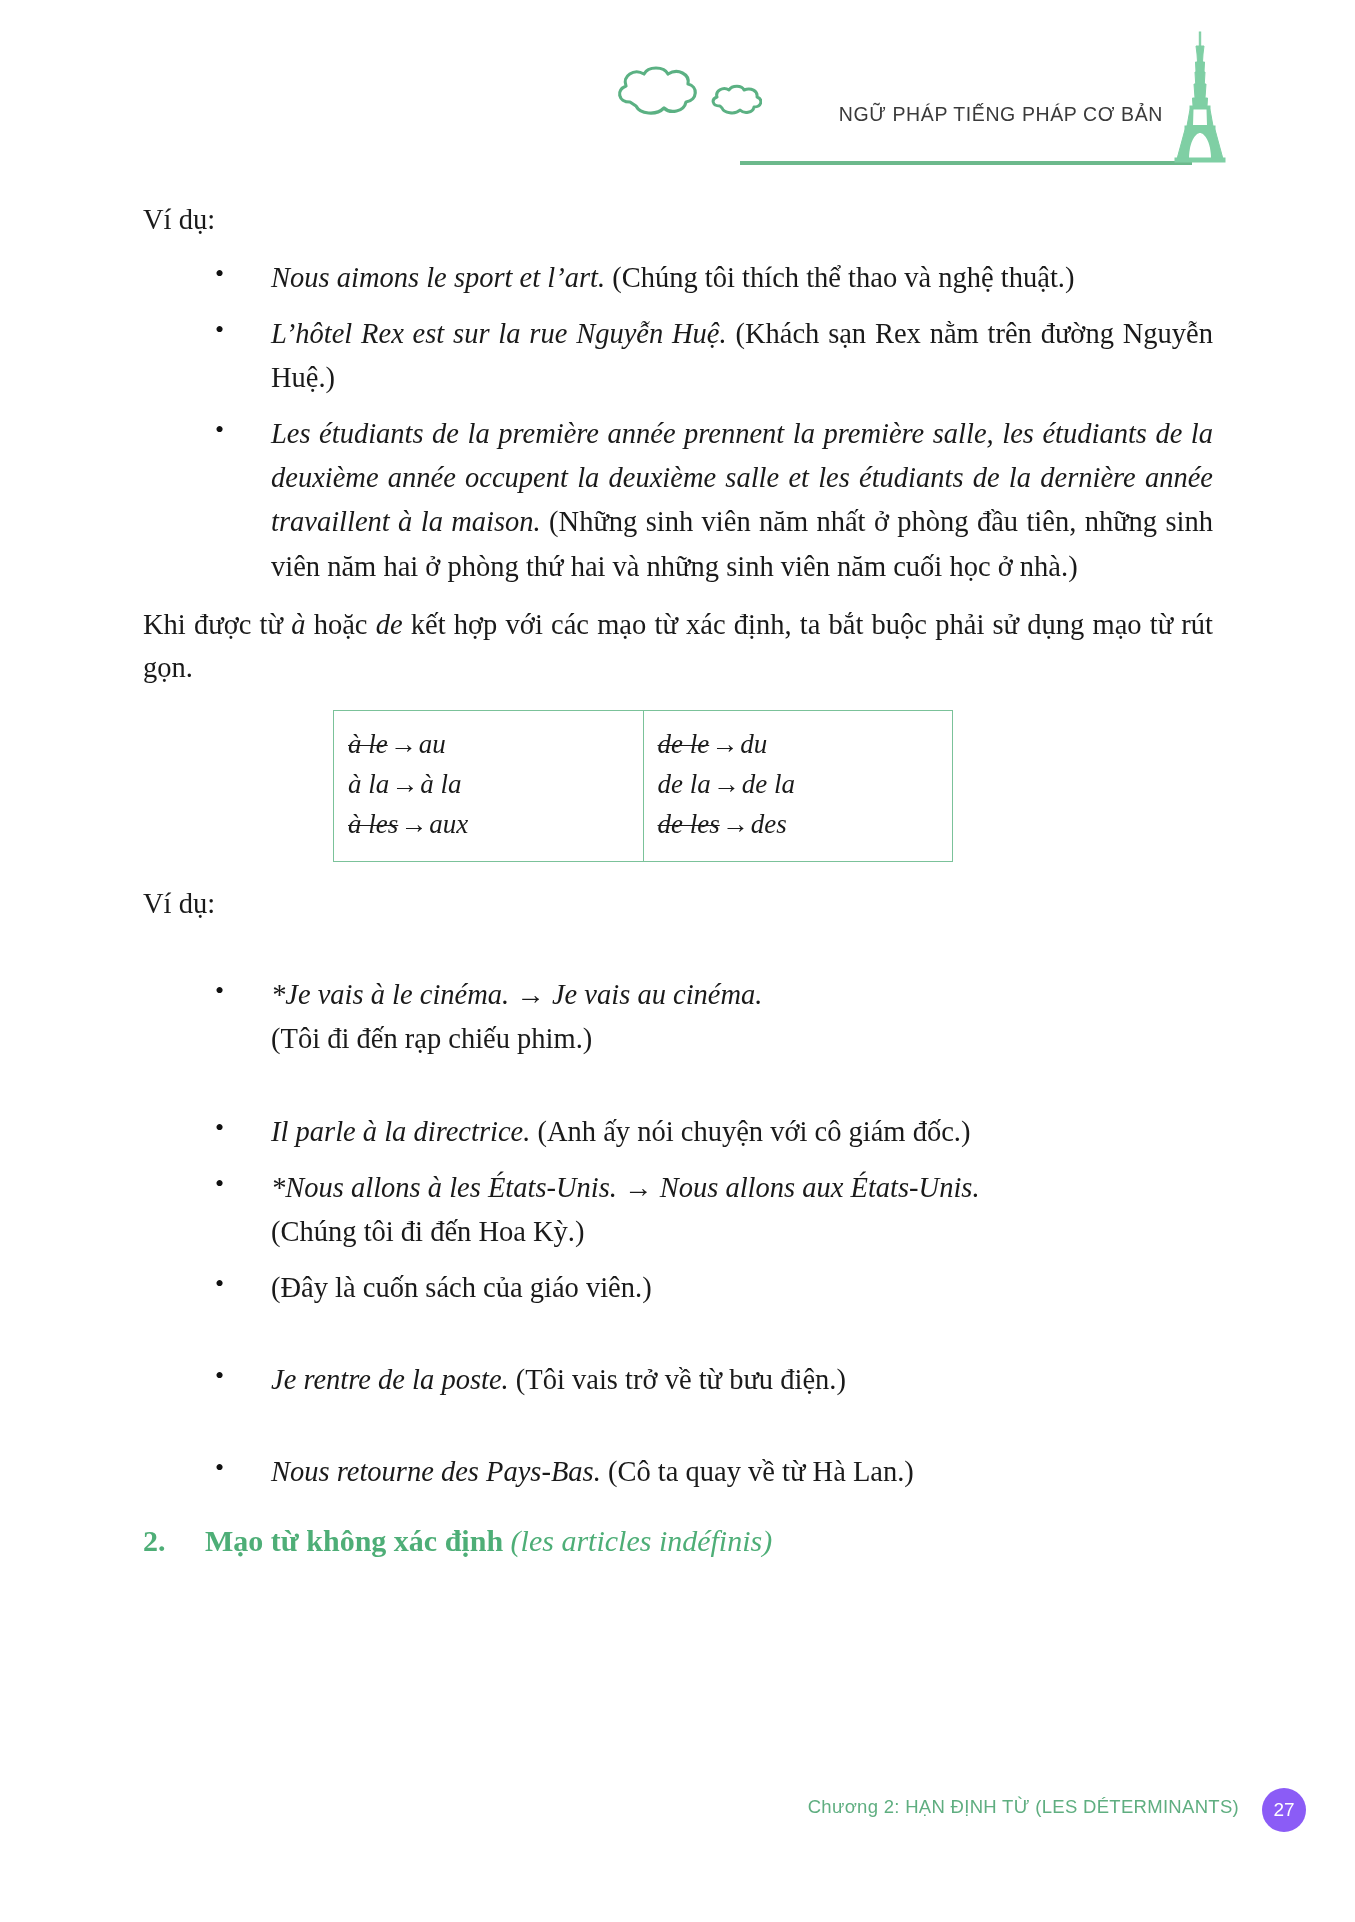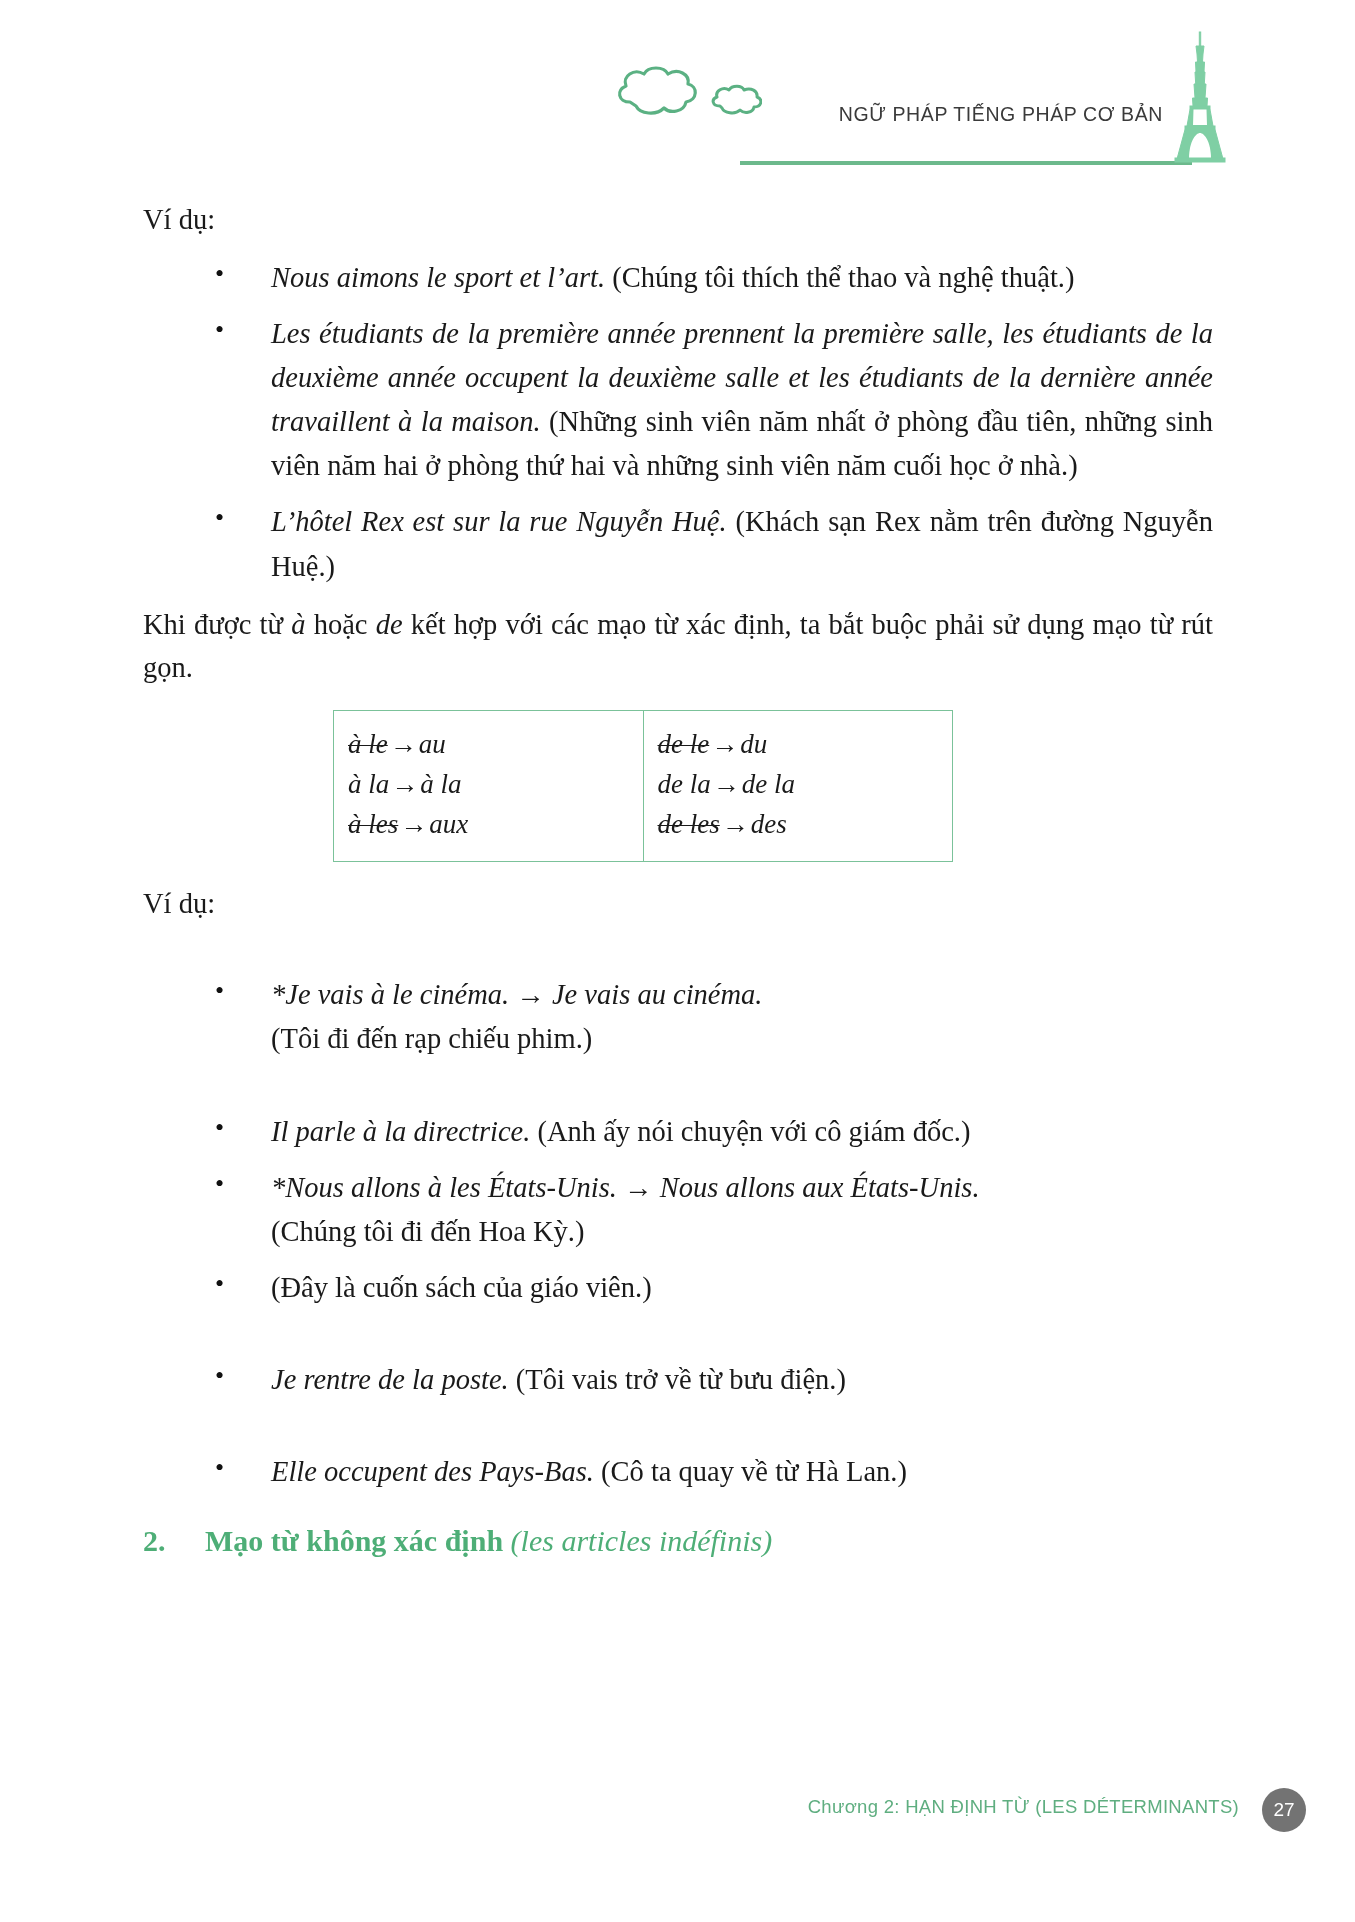--- a/index.html
+++ b/index.html
@@ -178,21 +178,21 @@
     letter-spacing: 0.3px;
     white-space: nowrap;
   }
   .page-badge {
     position: absolute;
     right: 68px;
     top: 0px;
     width: 44px;
     height: 44px;
     border-radius: 50%;
-    background: #737373;
+    background: #8b5cf6;
     color: #ffffff;
     font-family: "Liberation Sans", "DejaVu Sans", sans-serif;
     font-size: 19px;
     display: flex;
     align-items: center;
     justify-content: center;
   }
 </style>
 </head>
 <body>
@@ -236,24 +236,24 @@
 
   <div class="content">
 
     <p class="para lead">Ví dụ:</p>
 
     <ul class="bullets">
       <li>
         <span class="italic">Nous aimons le sport et l’art.</span><span> (Chúng tôi thích thể thao và nghệ thuật.)</span>
       </li>
       <li>
+        <span class="italic">L’hôtel Rex est sur la rue Nguyễn Huệ.</span><span> (Khách sạn Rex nằm trên đường Nguyễn Huệ.)</span>
+      </li>
+      <li>
         <span class="italic">Les étudiants de la première année prennent la première salle, les étudiants de la deuxième année occupent la deuxième salle et les étudiants de la dernière année travaillent à la maison.</span><span> (Những sinh viên năm nhất ở phòng đầu tiên, những sinh viên năm hai ở phòng thứ hai và những sinh viên năm cuối học ở nhà.)</span>
-      </li>
-      <li>
-        <span class="italic">L’hôtel Rex est sur la rue Nguyễn Huệ.</span><span> (Khách sạn Rex nằm trên đường Nguyễn Huệ.)</span>
       </li>
     </ul>
 
     <p class="para" style="margin-top:14px;">
       <span>Khi được từ </span><span class="italic">à</span><span> hoặc </span><span class="italic">de</span><span> kết hợp với các mạo từ xác định, ta bắt buộc phải sử dụng mạo từ rút gọn.</span>
     </p>
 
     <table class="ctable">
       <tbody>
           <tr>
@@ -297,21 +297,21 @@
         <span class="italic">*Nous allons à les États-Unis. → Nous allons aux États-Unis.</span>
         <span class="second-line">(Chúng tôi đi đến Hoa Kỳ.)</span>
       </li>
       <li>
         <span class="second-line">(Đây là cuốn sách của giáo viên.)</span>
       </li>
       <li class="nojust">
         <span class="italic">Je rentre de la poste.</span><span> (Tôi vais trở về từ bưu điện.)</span>
       </li>
       <li class="nojust">
-        <span class="italic">Elle occupent des Pays-Bas.</span><span> (Cô ta quay về từ Hà Lan.)</span>
+        <span class="italic">Nous retourne des Pays-Bas.</span><span> (Cô ta quay về từ Hà Lan.)</span>
       </li>
     </ul>
 
     <h2 class="section-heading">
       <span class="num">2.</span><span>Mạo từ không xác định </span><span class="fr">(les articles indéfinis)</span>
     </h2>
 
   </div>
 
   <div class="footer">

